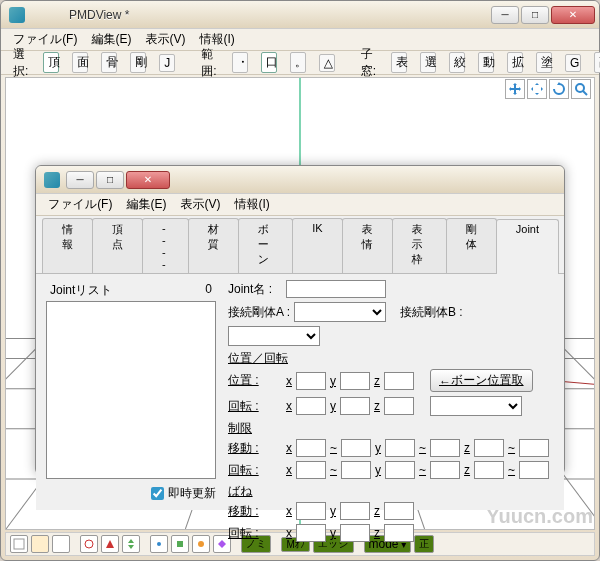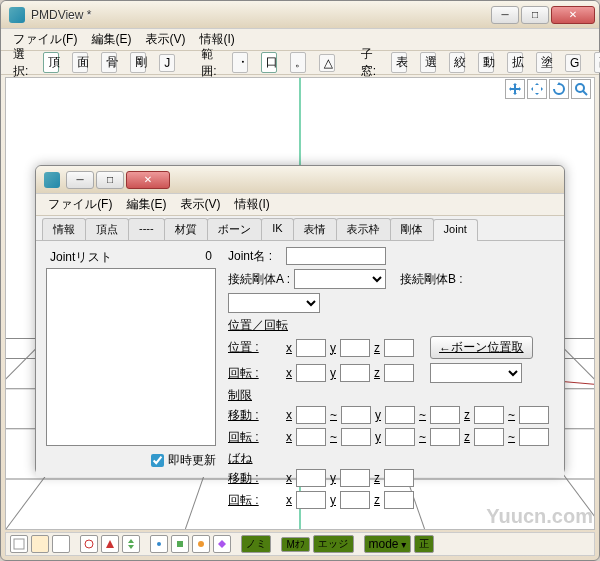--- a/index.html
+++ b/index.html
@@ -1,21 +1,21 @@
 <!DOCTYPE html>
 <html><head>
 <meta charset="utf-8">
 <style>
 * { box-sizing: border-box; margin: 0; padding: 0; font-family: "MS UI Gothic", "Meiryo", sans-serif; font-size: 12px; }
 body { width: 600px; height: 561px; background: #e8e0d8; position: relative; overflow: hidden; }
 
 .window { background: linear-gradient(to bottom, #f5f1e8 0%, #e8dcc8 100%); border: 1px solid #888; border-radius: 6px; box-shadow: 0 0 12px rgba(0,0,0,0.3); position: absolute; }
 .titlebar { height: 28px; background: linear-gradient(to bottom, #f8f4ea 0%, #e0d4bc 100%); border-radius: 6px 6px 0 0; display: flex; align-items: center; padding: 0 4px 0 8px; border-bottom: 1px solid #ccc; }
 .titlebar .appicon { width: 16px; height: 16px; background: linear-gradient(135deg, #5ab 0%, #28a 100%); border-radius: 3px; margin-right: 6px; }
-.titlebar .title { flex: 1; color: #333; text-shadow: 0 1px 0 #fff; }
+.titlebar .title { flex: 1; color: #333; text-shadow: 0 1px 0 #fff; margin-left: 38px; }
 .winbtns { display: flex; gap: 2px; }
 .winbtn { width: 28px; height: 18px; border: 1px solid #aaa; border-radius: 3px; background: linear-gradient(to bottom, #fafafa, #e0e0e0); display: flex; align-items: center; justify-content: center; font-size: 10px; }
 .winbtn.close { background: linear-gradient(to bottom, #e99, #c55); border-color: #933; color: #fff; width: 44px; }
 
 .menubar { height: 22px; background: #f4f0e8; display: flex; align-items: center; gap: 6px; padding: 0 8px; border-bottom: 1px solid #d0c8b8; }
 .menubar span { padding: 2px 4px; cursor: default; }
 
 .toolbar { height: 24px; background: #f4f0e8; display: flex; align-items: center; gap: 13px; padding: 0 12px; border-bottom: 1px solid #d0c8b8; font-size: 11px; }
 .toolbar .lbl { margin-right: 2px; }
 .toolbar .tbtn { border: 1px solid #bbb; padding: 1px 4px; background: #f8f8f8; border-radius: 2px; min-width: 16px; text-align: center; }
@@ -30,21 +30,21 @@
 .bottombar { position: absolute; left: 4px; right: 4px; bottom: 4px; height: 24px; background: #f4f0e8; border: 1px solid #ccc; display: flex; align-items: center; gap: 3px; padding: 0 4px; }
 .bottombar .bbtn { width: 18px; height: 18px; border: 1px solid #999; border-radius: 2px; background: #fff; display: flex; align-items: center; justify-content: center; font-size: 10px; }
 .bottombar .btxt { border: 1px solid #999; padding: 1px 4px; background: #4d7c0f; border-radius: 2px; font-size: 10px; }
 
 .watermark { position: absolute; right: 6px; bottom: 32px; font-size: 20px; color: #bbb; font-weight: bold; font-family: Arial; opacity: 0.7; }
 
 
 .child { left: 35px; top: 165px; width: 530px; height: 310px; }
 .child .body { background: #f0f0f0; position: relative; height: calc(100% - 72px); padding: 6px 10px; }
 .tabs { display: flex; background: #f0f0f0; padding: 2px 6px 0; border-bottom: 1px solid #bbb; }
-.tab { border: 1px solid #bbb; border-bottom: none; padding: 3px 10px; margin-right: -1px; background: #e8e8e8; border-radius: 3px 3px 0 0; font-size: 11px; }
+.tab { border: 1px solid #bbb; border-bottom: none; padding: 3px 19px; margin-right: -1px; background: #e8e8e8; border-radius: 3px 3px 0 0; font-size: 11px; }
 .tab.active { background: #f0f0f0; position: relative; top: 1px; }
 
 .left-panel { float: left; width: 170px; margin-right: 12px; }
 .list-hdr { display: flex; justify-content: space-between; padding: 2px 4px; }
 .listbox { border: 1px solid #888; background: #fff; height: 178px; }
 .chk { display: flex; align-items: center; gap: 4px; justify-content: flex-end; margin-top: 6px; }
 .chk input { accent-color: #39c; }
 
 .form { overflow: hidden; }
 .row { display: flex; align-items: center; gap: 4px; margin-bottom: 4px; flex-wrap: wrap; }

